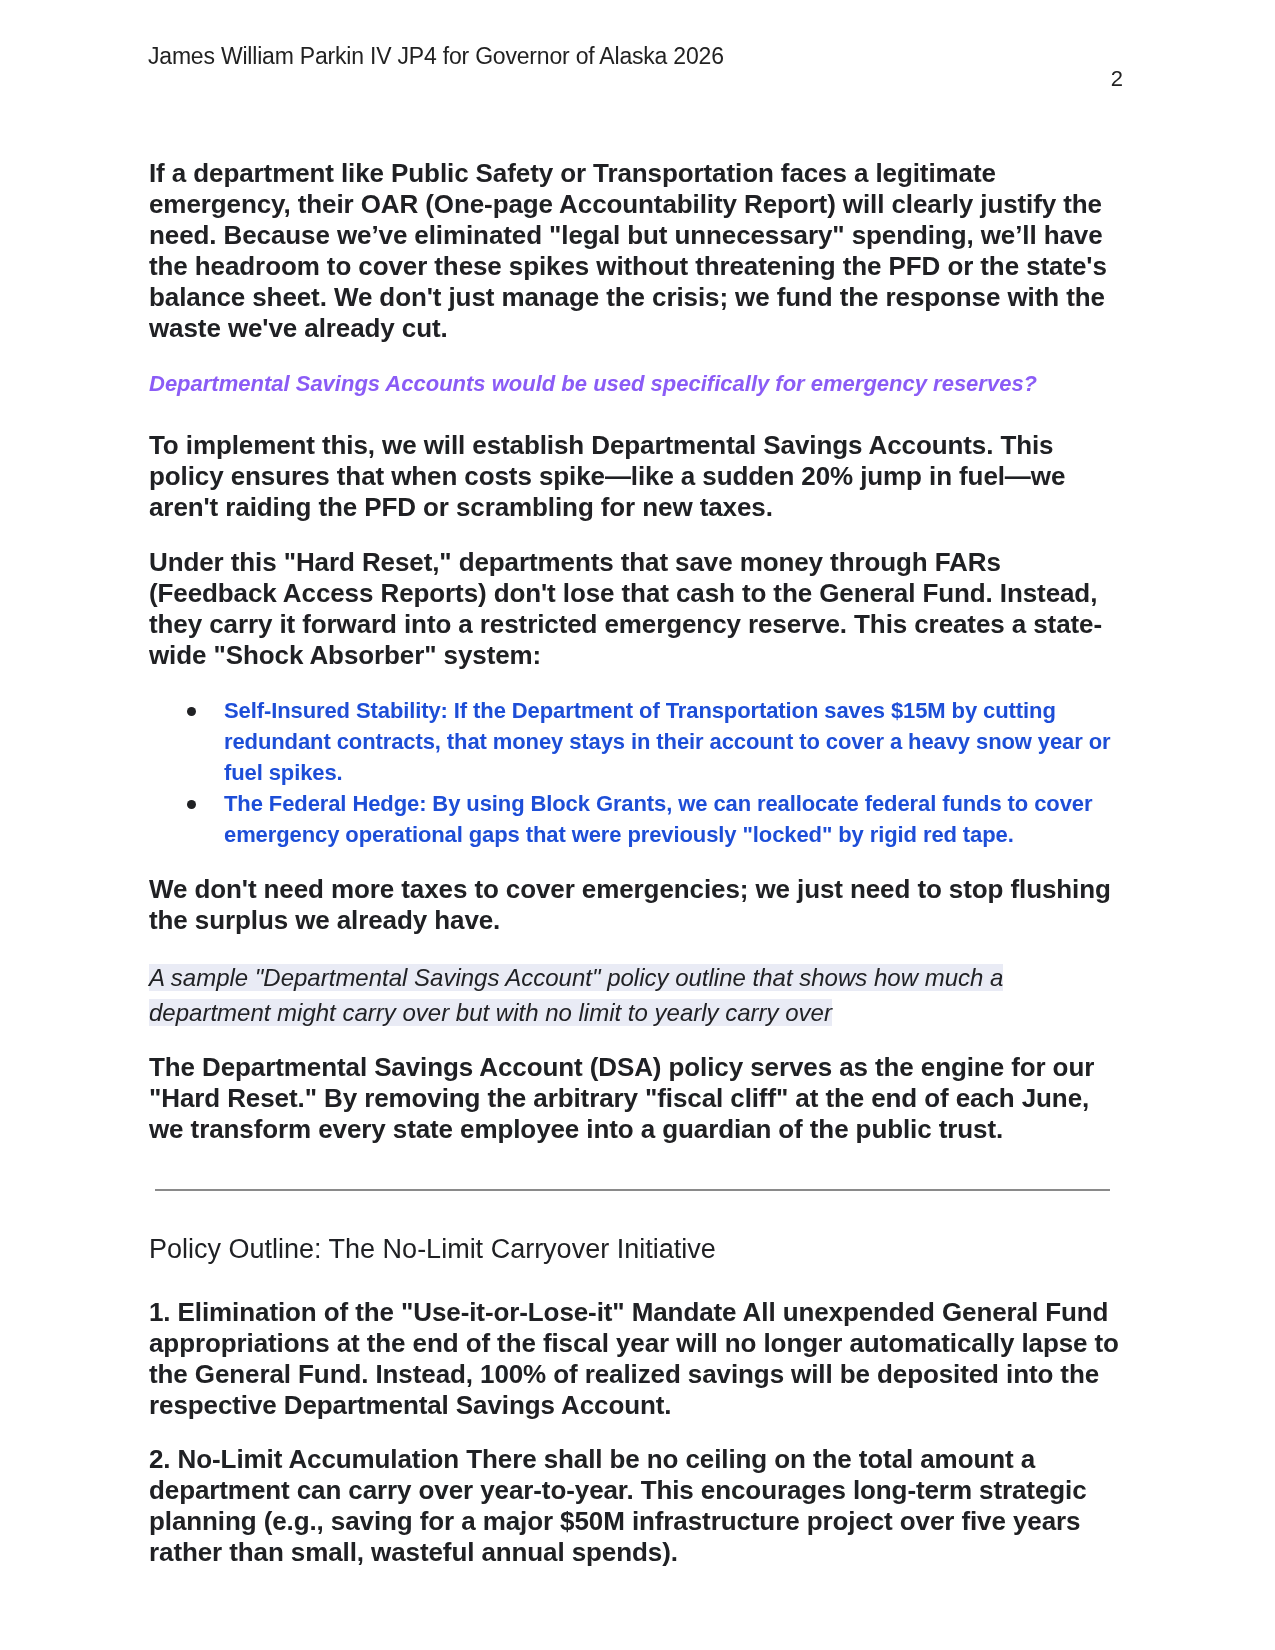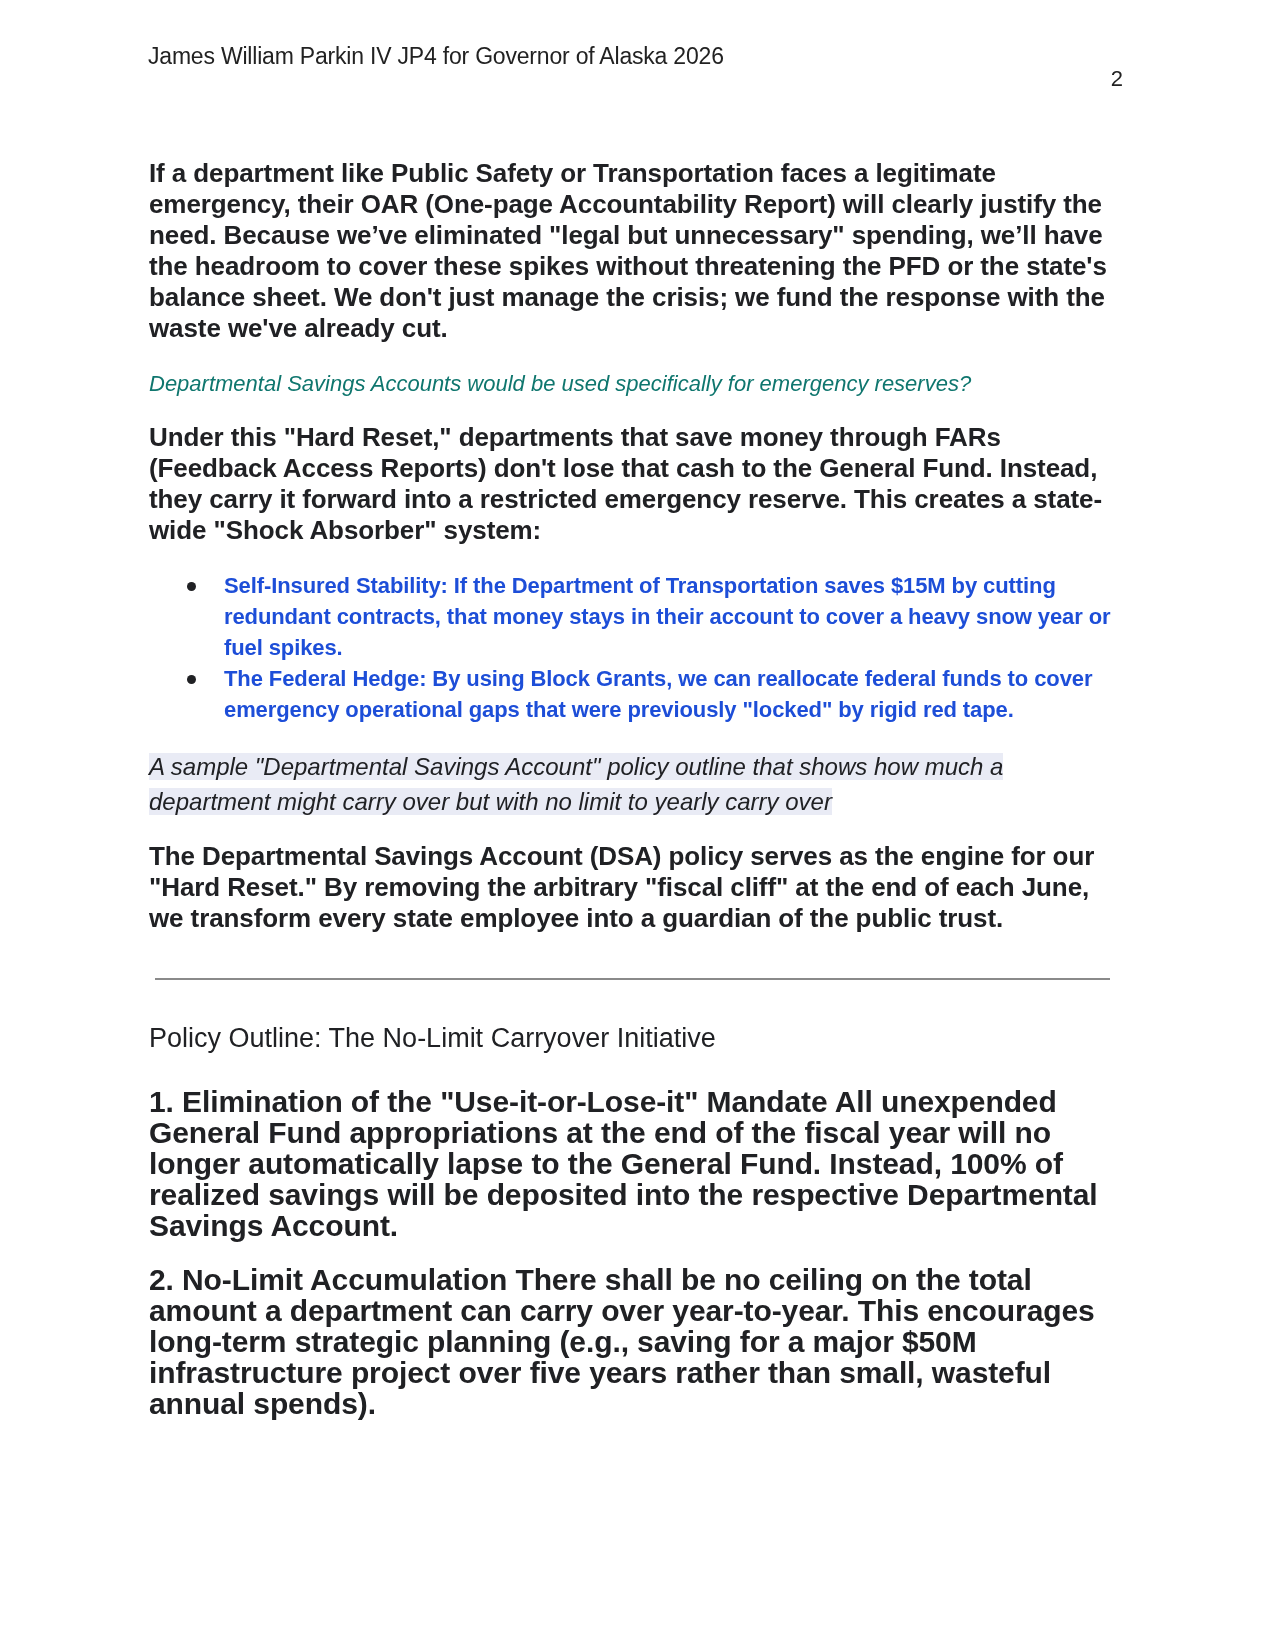--- a/index.html
+++ b/index.html
@@ -42,24 +42,24 @@
       font-size: 26px;
       font-weight: bold;
       line-height: 31px;
       margin: 0 0 24px 0;
       color: #202124;
       letter-spacing: -0.1px;
     }
     .question {
       font-size: 22px;
       font-style: italic;
-      font-weight: normal;
+      font-weight: bold;
       line-height: 31px;
-      margin: 0 0 23px 0;
-      color: #0f766e;
+      margin: 0 0 31px 0;
+      color: #8b5cf6;
     }
     .question-highlight {
       font-size: 24px;
       font-style: italic;
       font-weight: normal;
       line-height: 35px;
       margin: 0 0 22px 0;
       color: #202124;
     }
     .question-highlight span {
@@ -98,54 +98,56 @@
       width: 955px;
     }
     .section-heading {
       font-size: 27px;
       font-weight: normal;
       color: #202124;
       margin: 0 0 30px 0;
       line-height: 36px;
     }
     .numbered-para {
-      font-size: 30px;
+      font-size: 26px;
       font-weight: bold;
       line-height: 31px;
       margin: 0 0 23px 0;
       color: #202124;
       letter-spacing: -0.1px;
     }
   </style>
 </head>
 <body>
 
 <div class="page-header">James William Parkin IV JP4 for Governor of Alaska 2026</div>
 <div class="page-number">2</div>
 
 <div class="content">
 
   <p class="para">If a department like Public Safety or Transportation faces a legitimate emergency, their OAR (One-page Accountability Report) will clearly justify the need. Because we’ve eliminated "legal but unnecessary" spending, we’ll have the headroom to cover these spikes without threatening the PFD or the state's balance sheet. We don't just manage the crisis; we fund the response with the waste we've already cut.</p>
 
   <p class="question">Departmental Savings Accounts would be used specifically for emergency reserves?</p>
 
+  <p class="para">To implement this, we will establish Departmental Savings Accounts. This policy ensures that when costs spike—like a sudden 20% jump in fuel—we aren't raiding the PFD or scrambling for new taxes.</p>
 
   <p class="para">Under this "Hard Reset," departments that save money through FARs (Feedback Access Reports) don't lose that cash to the General Fund. Instead, they carry it forward into a restricted emergency reserve. This creates a state-wide "Shock Absorber" system:</p>
 
   <ul class="bullet-list">
     <li class="bullet-item">
       <span class="bullet-dot"></span>
       <span>Self-Insured Stability: If the Department of Transportation saves $15M by cutting redundant contracts, that money stays in their account to cover a heavy snow year or fuel spikes.</span>
     </li>
     <li class="bullet-item">
       <span class="bullet-dot"></span>
       <span>The Federal Hedge: By using Block Grants, we can reallocate federal funds to cover emergency operational gaps that were previously "locked" by rigid red tape.</span>
     </li>
   </ul>
 
+  <p class="para">We don't need more taxes to cover emergencies; we just need to stop flushing the surplus we already have.</p>
 
   <p class="question-highlight">
     <span>A sample "Departmental Savings Account" policy outline that shows how much a department might carry over but with no limit to yearly carry over</span>
   </p>
 
   <p class="para">The Departmental Savings Account (DSA) policy serves as the engine for our "Hard Reset." By removing the arbitrary "fiscal cliff" at the end of each June, we transform every state employee into a guardian of the public trust.</p>
 
   <div class="divider"></div>
 
   <h2 class="section-heading">Policy Outline: The No-Limit Carryover Initiative</h2>

